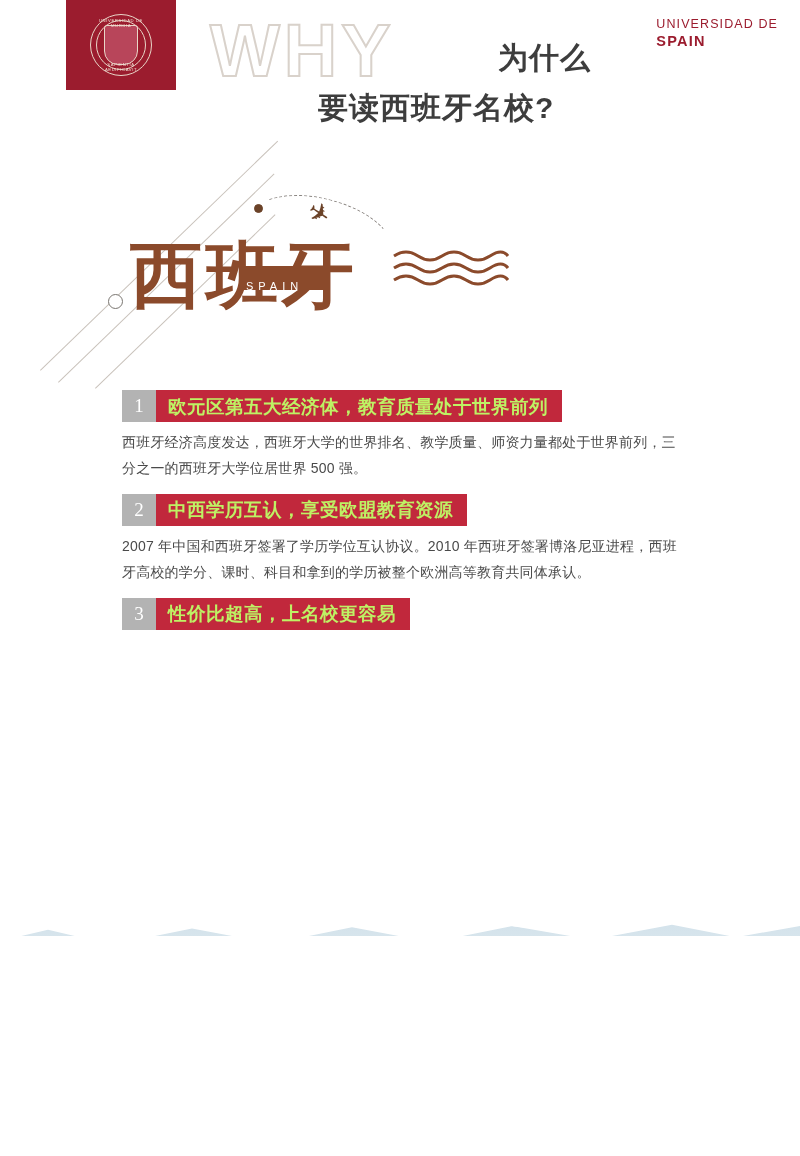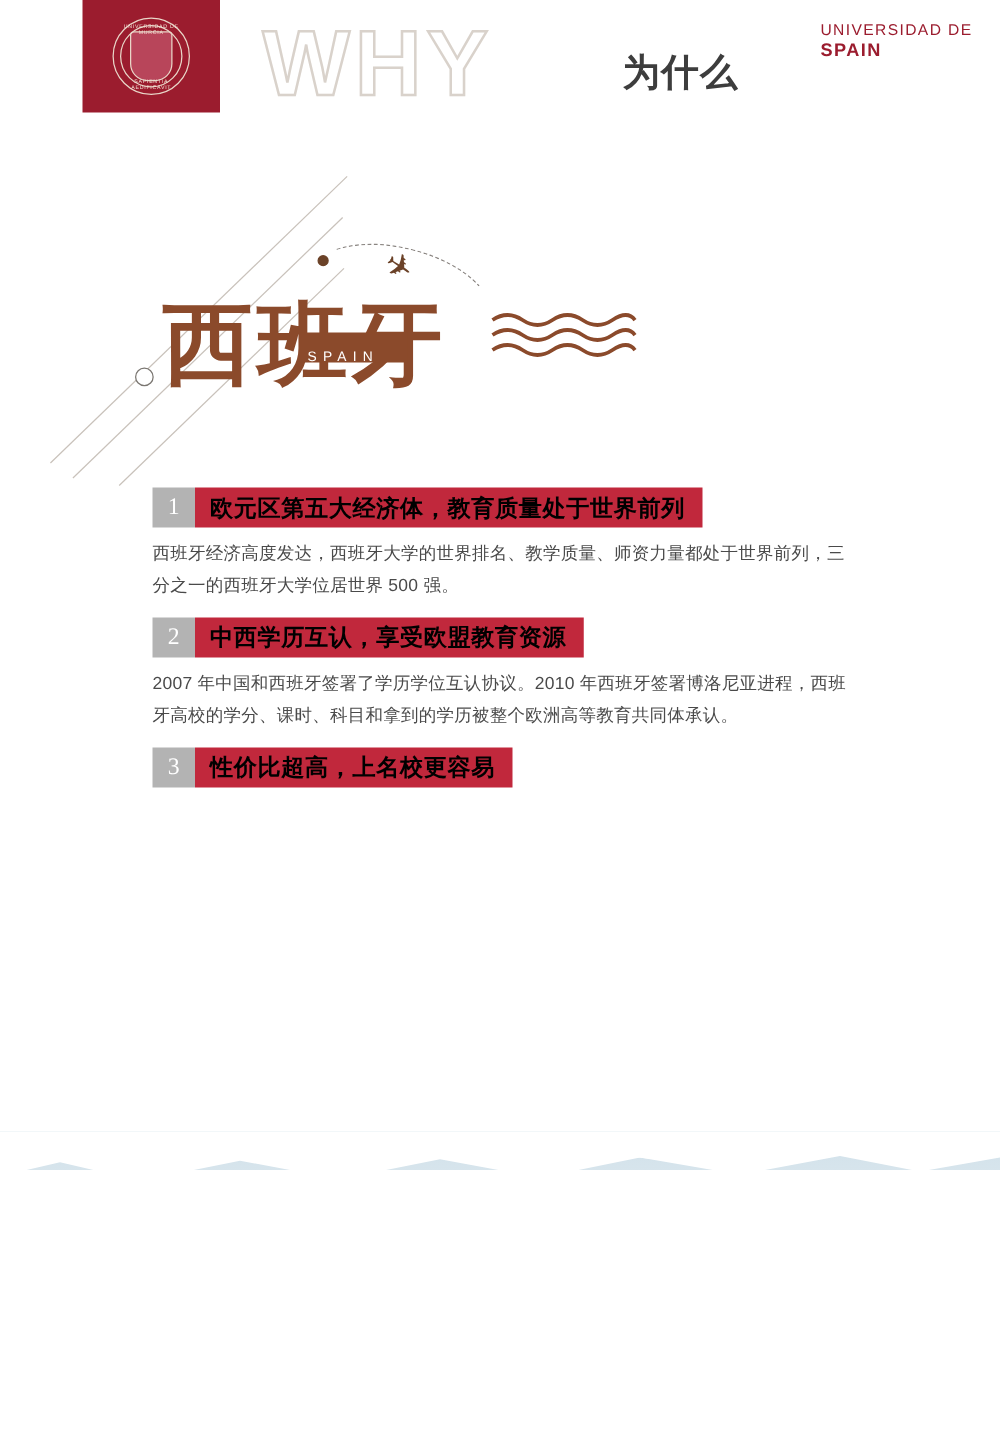--- a/index.html
+++ b/index.html
@@ -137,21 +137,21 @@
   .sec-num {
     width: 34px;
     background: #b3b3b3;
     color: #ffffff;
     font-size: 19px;
     display: flex; align-items: center; justify-content: center;
     font-family: "Liberation Serif", serif;
   }
   .sec-title {
     background: #c1283c;
-    color: #000000;
+    color: #bef264;
     font-size: 18.5px;
     font-weight: bold;
     display: flex; align-items: center;
     padding: 0 14px 0 12px;
     letter-spacing: .5px;
     white-space: nowrap;
   }
   .sec-body {
     margin: 8px 120px 0 122px;
     font-size: 14px;
@@ -250,20 +250,21 @@
           <span class="t">UNIVERSIDAD DE MURCIA</span>
           <span class="b">SAPIENTIA AEDIFICAVIT</span>
         </div>
         <div class="crest-inner"></div>
       </div>
     </div>
 
     <div class="why-outline">WHY</div>
 
     <div class="head-cn-1">为什么</div>
+    <div class="head-cn-2">要读西班牙名校?</div>
 
     <div class="uni-name">
       <div class="l1">UNIVERSIDAD DE</div>
       <div class="l2">SPAIN</div>
     </div>
   </div>
 
   <div id="spain-block">
     <div class="diag-line" style="left:40px; top:250px; width:330px; transform:rotate(-44deg);"></div>
     <div class="diag-line" style="left:58px; top:262px; width:300px; transform:rotate(-44deg);"></div>

